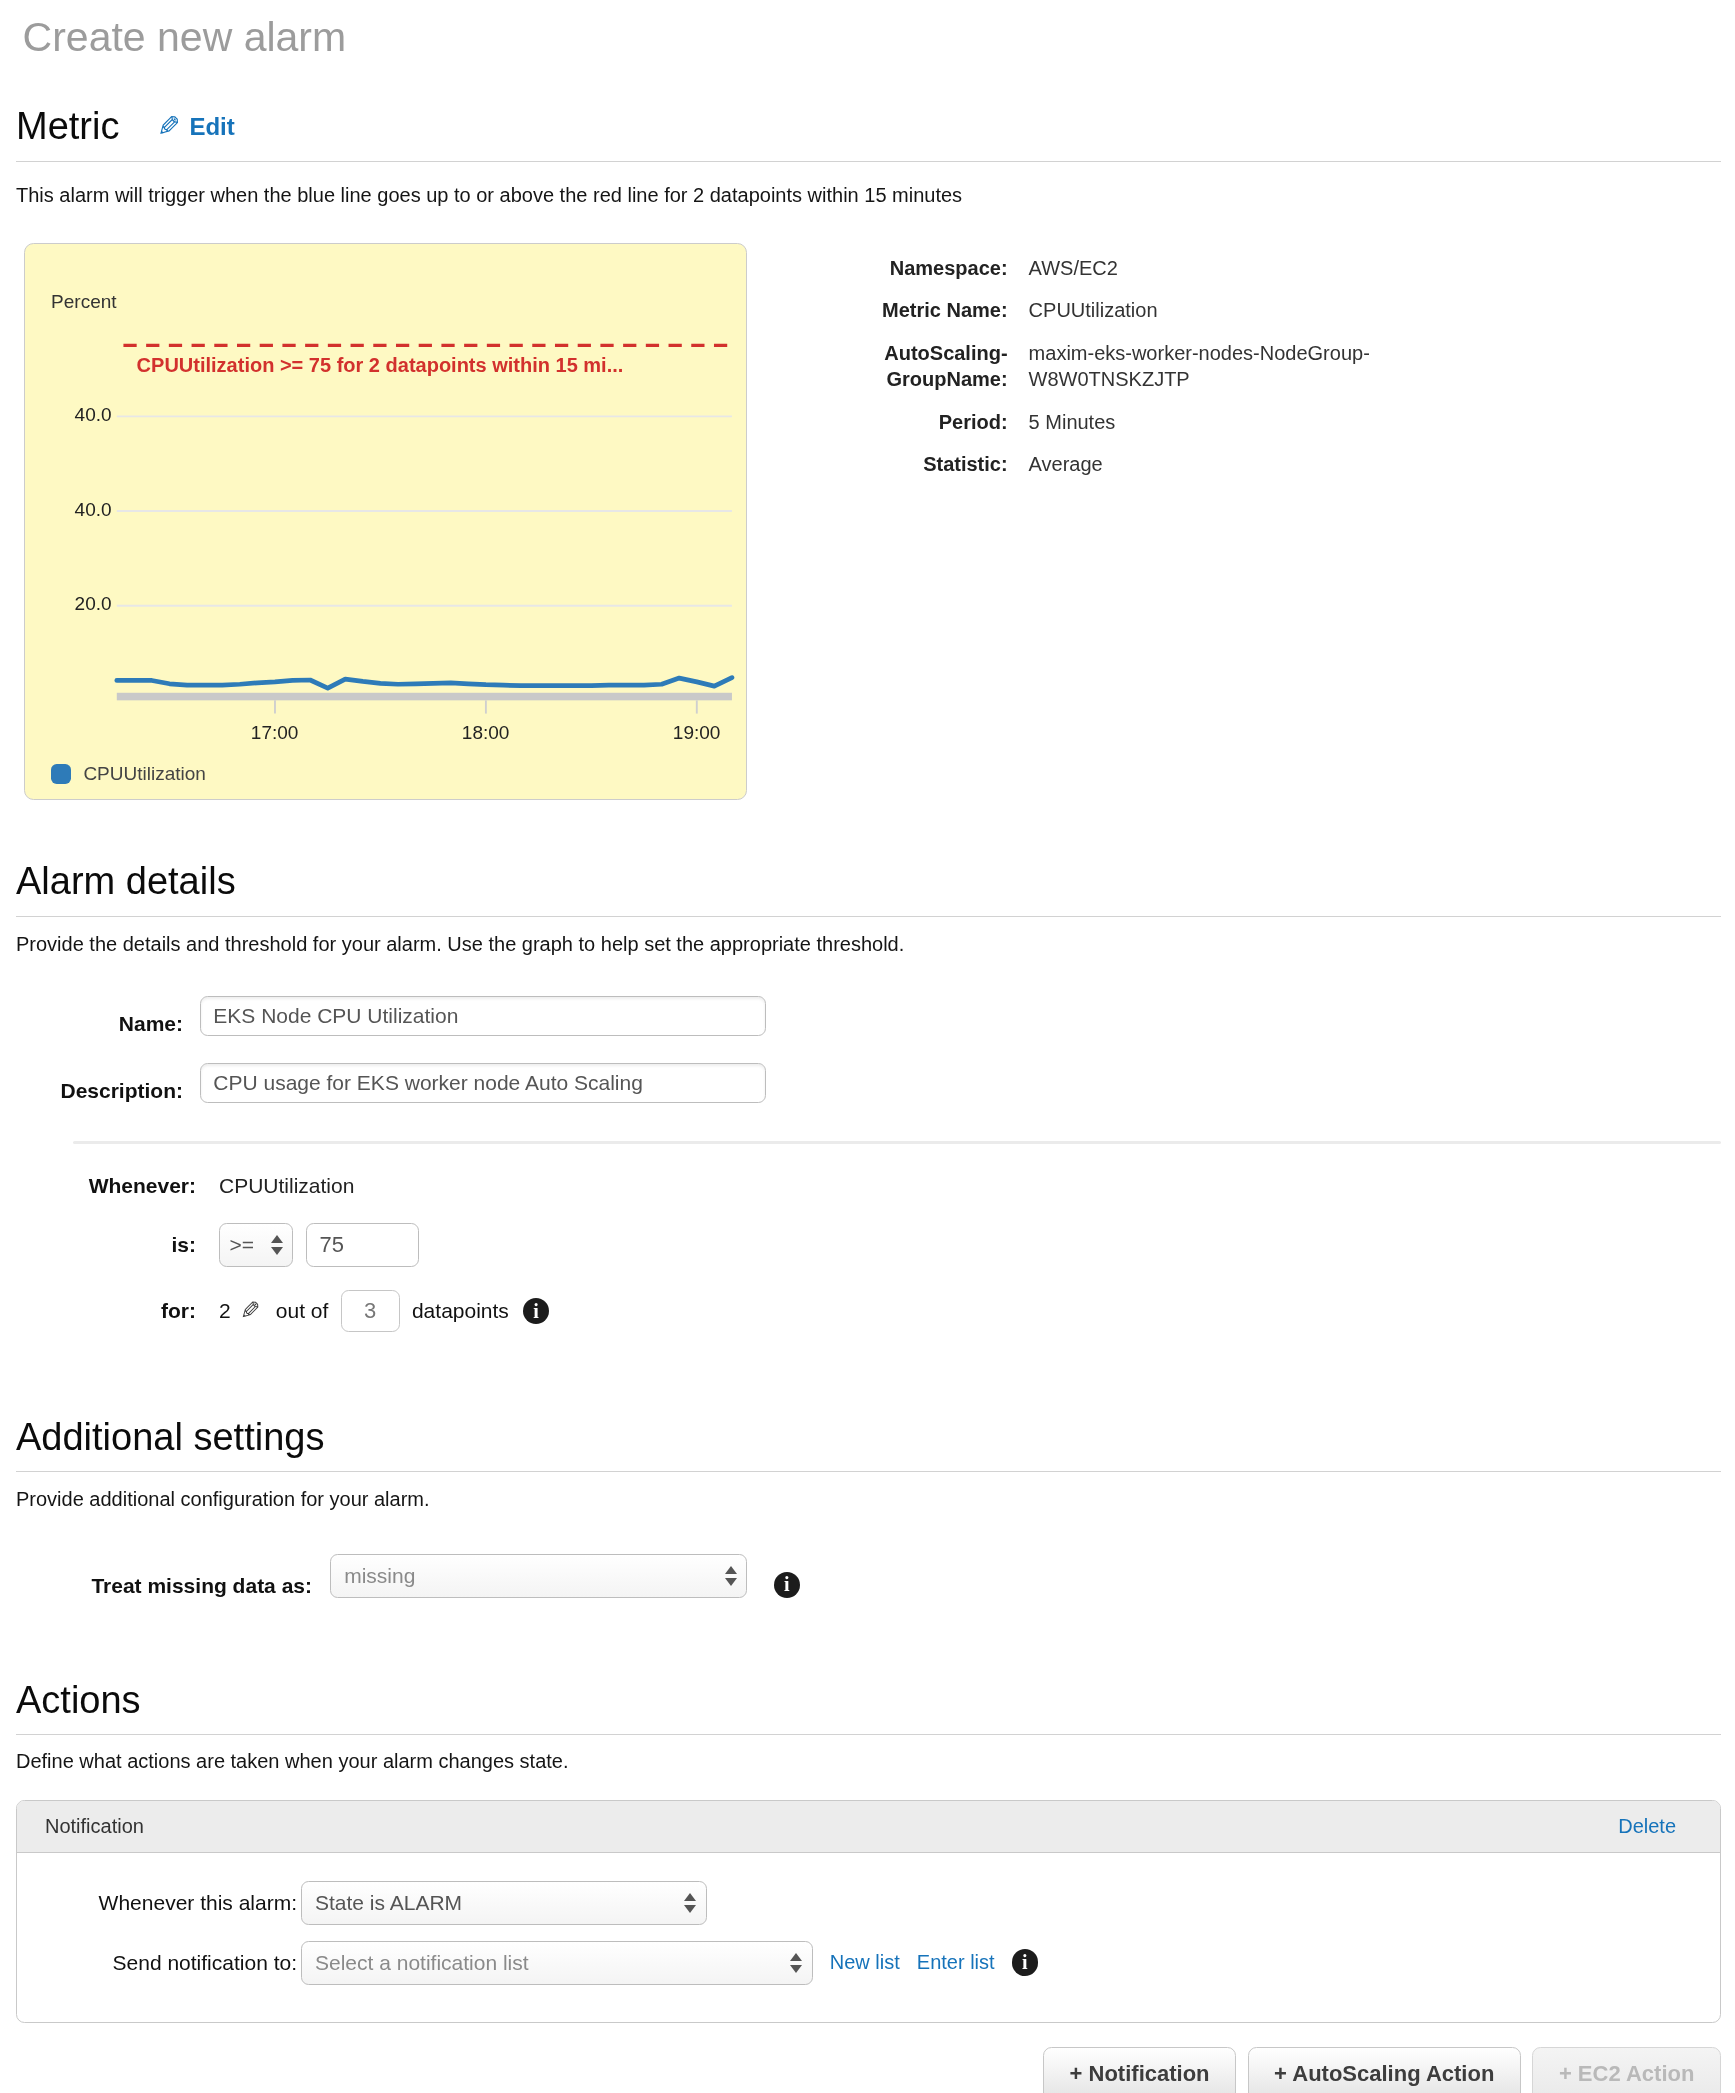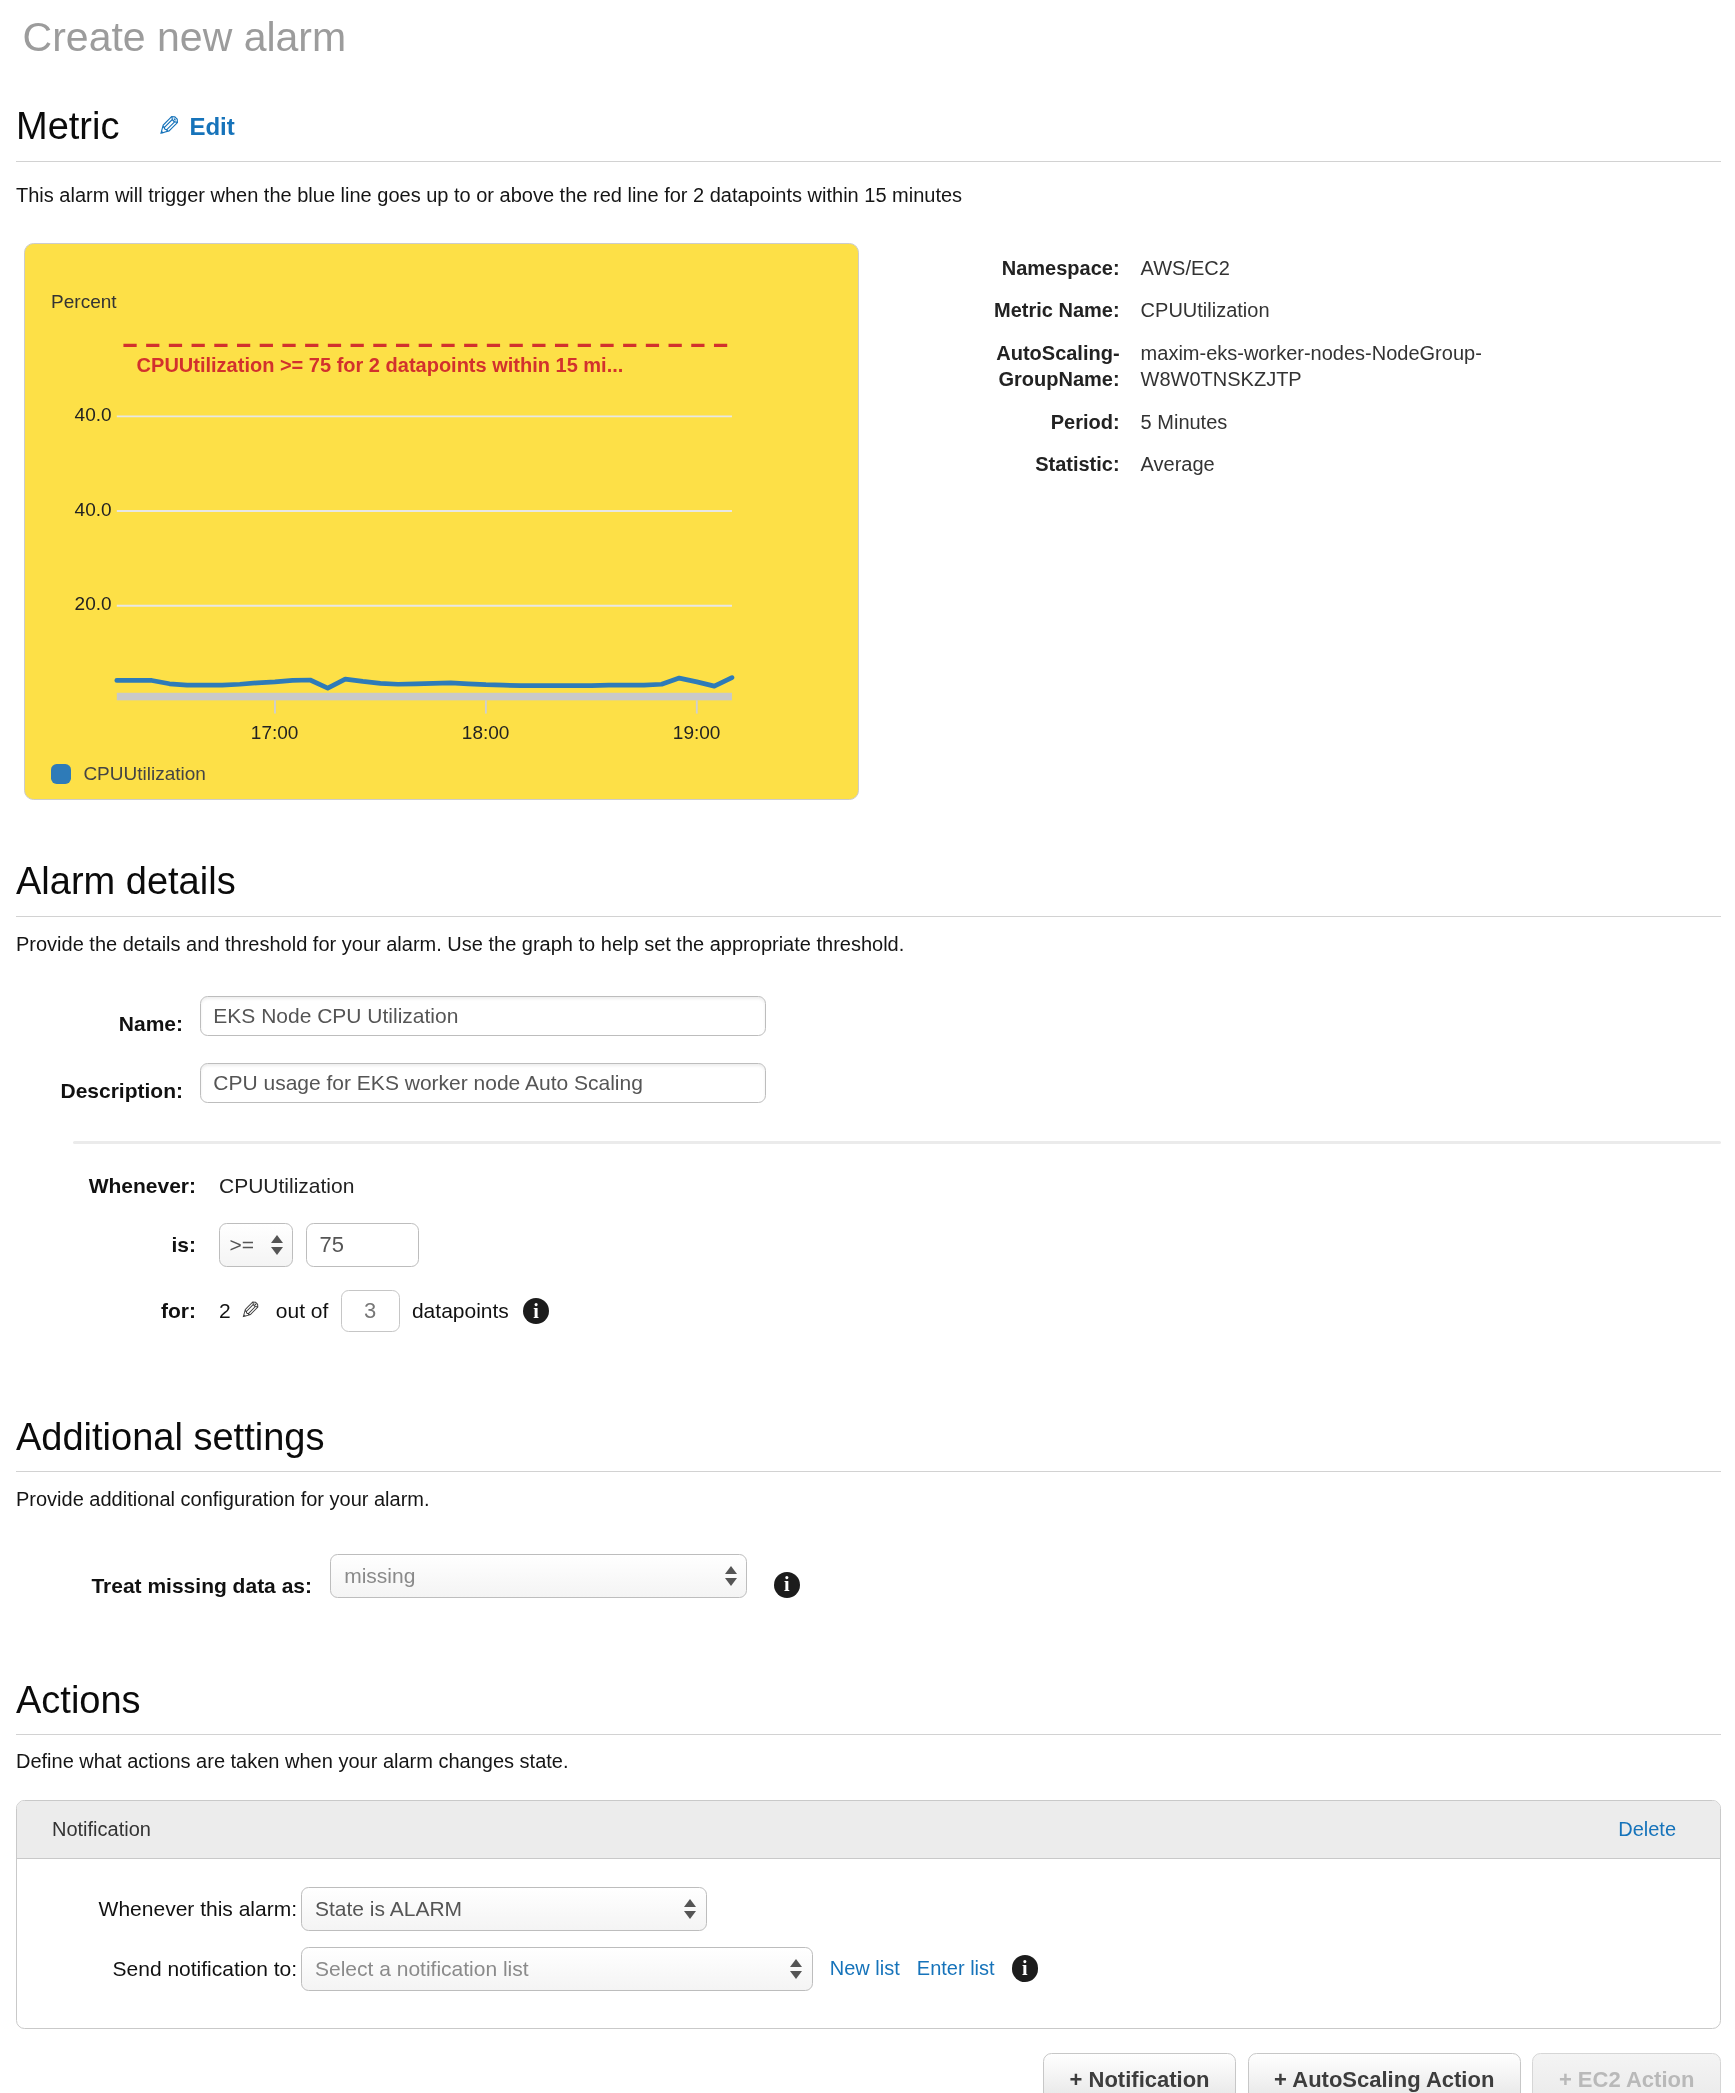--- a/index.html
+++ b/index.html
@@ -20,22 +20,22 @@
   .edit-link { display:flex; align-items:center; gap:8.5px; margin-left:23px; cursor:pointer; }
   .pencil { display:inline-block; transform:scaleX(-1); font-size:28px; color:#1673ba; line-height:28px; }
   .edit-label { font-size:24px; font-weight:700; color:#1673ba; }
 
   .para { font-size:20px; color:#151515; margin-top:21px; line-height:24.6px; }
 
   
   .metric-row { display:flex; margin-top:36px; }
 
   .chart-panel {
-    position:relative; width:835px; height:557px; margin-left:7.6px;
-    border:1.9px solid #ccc; border-radius:9.5px; background:#fde047; flex:none;
+    position:relative; width:723px; height:557px; margin-left:7.6px;
+    border:1.9px solid #ccc; border-radius:9.5px; background:#fef9c3; flex:none;
   }
   .chart-unit { position:absolute; left:26.5px; top:47px; font-size:19px; color:#333; }
   #chart-svg { position:absolute; left:0; top:0; }
   .threshold-text { position:absolute; left:112px; top:110px; font-size:20px; font-weight:700; }
   .ytick { position:absolute; left:0; width:87px; text-align:right; font-size:19px; color:#222; height:26.5px; }
   #y-labels, #x-labels { position:absolute; left:0; top:0; width:100%; height:100%; pointer-events:none; }
   .xtick { position:absolute; top:478px; width:114px; text-align:center; font-size:19px; color:#222; }
   .legend { position:absolute; left:26.5px; top:519px; display:flex; align-items:center; gap:12.3px; }
   .legend-dot { width:20px; height:20px; border-radius:5.7px; }
   .legend-label { font-size:19px; color:#444; }
@@ -82,22 +82,22 @@
 
   .info-icon {
     width:26.5px; height:26.5px; border-radius:50%; background:#1c1c1c; color:#fff; flex:none;
     display:flex; align-items:center; justify-content:center;
     font-family:"Liberation Serif", serif; font-weight:700; font-size:20px; cursor:pointer;
   }
 
   
   .panel { margin-top:26.5px; border:1.9px solid #c9c9c9; border-radius:8.5px; background:#fff; }
   .panel-header {
-    height:58px; background:#ececec; border-bottom:1.9px solid #c9c9c9; border-radius:6.6px 6.6px 0 0;
-    display:flex; align-items:center; justify-content:space-between; padding:0 44px 0 35px;
+    height:52px; background:#ececec; border-bottom:1.9px solid #c9c9c9; border-radius:6.6px 6.6px 0 0;
+    display:flex; align-items:center; justify-content:space-between; padding:0 44px 0 28px;
   }
   .panel-title { font-size:20px; color:#333; }
   .link { color:#1673ba; font-size:20px; cursor:pointer; text-decoration:none; }
   .panel-body { padding:28px 0 37px 0; }
   .pn-row { display:flex; align-items:center; margin-top:0; }
   .pn-row + .pn-row { margin-top:16px; }
   .pn-label { width:280px; text-align:right; font-size:21px; font-weight:400; color:#111; flex:none; }
   .pn-links { display:flex; align-items:center; gap:17px; margin-left:17px; }
 
   

